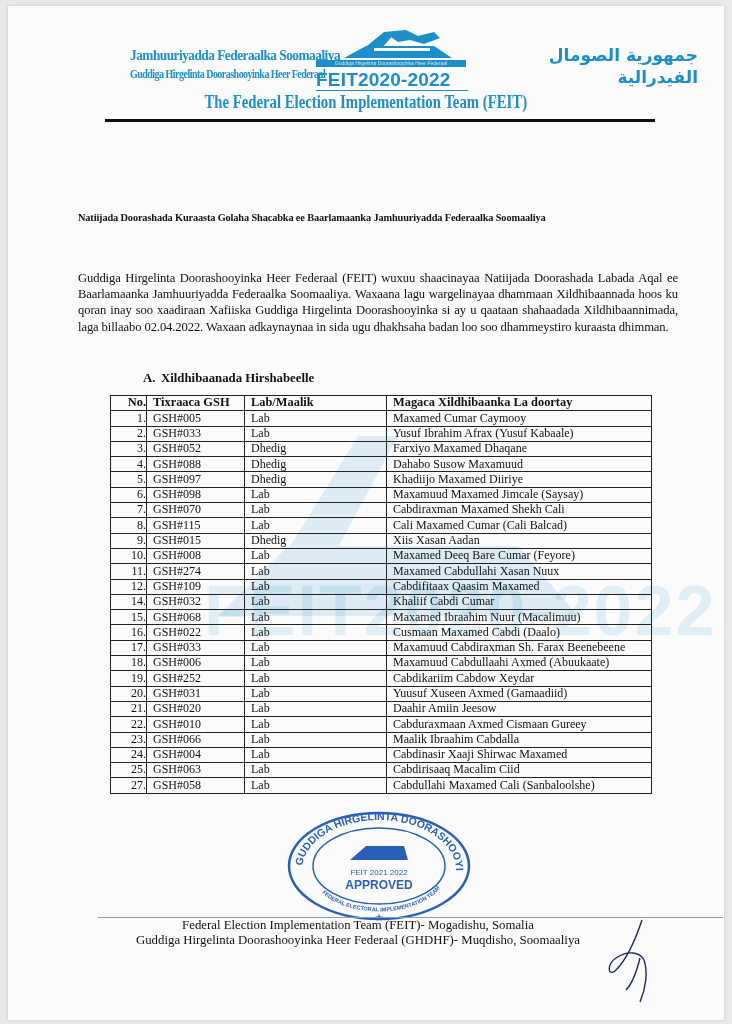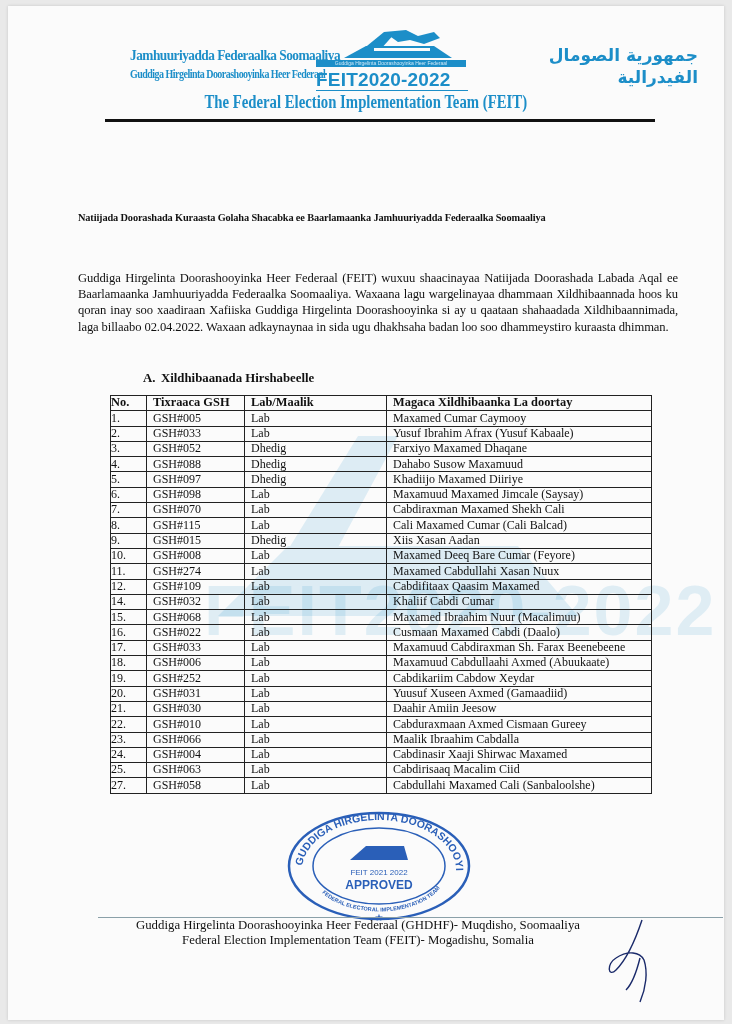--- a/index.html
+++ b/index.html
@@ -67,21 +67,21 @@
   
   .tbl {
     position: absolute; left: 102px; top: 389px; width: 541px;
     border-collapse: collapse; font-size: 12px; line-height: 13.6px; table-layout: fixed;
   }
   .tbl th, .tbl td {
     border: 1px solid #222; padding: 0 0 0 6px; height: 14.3px; white-space: nowrap; overflow: hidden;
     text-align: left; background: transparent;
   }
   .tbl th { font-weight: bold; font-size: 12.4px; }
-  .tbl td.no, .tbl th.no { text-align: left; padding: 0; margin-left: 39px; }
+  .tbl td.no, .tbl th.no { text-align: right; padding: 0; margin-left: 39px; }
   
   .watermark {
     position: absolute; left: 150px; top: 410px; width: 460px; height: 260px; pointer-events: none;
     opacity: 0.13;
   }
   .wm-text {
     position: absolute; left: 196px; top: 565px; font-family: "Liberation Sans", sans-serif;
     font-weight: bold; font-size: 70px; color: #1c8ec8; opacity: 0.12; letter-spacing: 2px; pointer-events:none;
   }
   
@@ -264,21 +264,21 @@
           <td>Cabdikariim Cabdow Xeydar</td>
         </tr>
         <tr>
           <td class="no">20.</td>
           <td>GSH#031</td>
           <td>Lab</td>
           <td>Yuusuf Xuseen Axmed (Gamaadiid)</td>
         </tr>
         <tr>
           <td class="no">21.</td>
-          <td>GSH#030</td>
+          <td>GSH#020</td>
           <td>Lab</td>
           <td>Daahir Amiin Jeesow</td>
         </tr>
         <tr>
           <td class="no">22.</td>
           <td>GSH#010</td>
           <td>Lab</td>
           <td>Cabduraxmaan Axmed Cismaan Gureey</td>
         </tr>
         <tr>
@@ -322,19 +322,19 @@
       <textPath href="#arcBot" startOffset="10%">FEDERAL ELECTORAL IMPLEMENTATION TEAM</textPath>
     </text>
     <polygon points="66,50 82,36 120,36 124,50" fill="#2a5fb8"></polygon>
     <text x="95" y="65" text-anchor="middle" font-family="Liberation Sans, sans-serif" font-size="8" fill="#2a5fb8">FEIT 2021 2022</text>
     <text x="95" y="79" text-anchor="middle" font-family="Liberation Sans, sans-serif" font-weight="bold" font-size="12" fill="#2a5fb8">APPROVED</text>
     <text x="95" y="111" text-anchor="middle" font-size="10" fill="#2a5fb8">★</text>
   </svg>
 
   <div class="footer-rule"></div>
   <div class="footer">
+    <div>Federal Election Implementation Team (FEIT)- Mogadishu, Somalia</div>
     <div>Guddiga Hirgelinta Doorashooyinka Heer Federaal (GHDHF)- Muqdisho, Soomaaliya</div>
-    <div>Federal Election Implementation Team (FEIT)- Mogadishu, Somalia</div>
   </div>
   <svg class="signature" viewBox="0 0 50 86">
     <path d="M36,2 C30,20 22,40 10,52 C2,60 0,46 10,40 C22,32 34,34 38,42 C42,54 40,70 34,84 M34,40 C30,56 26,66 20,72" fill="none" stroke="#1a2a6a" stroke-width="1.4"></path>
   </svg>
 </div>
 
 </body></html>

